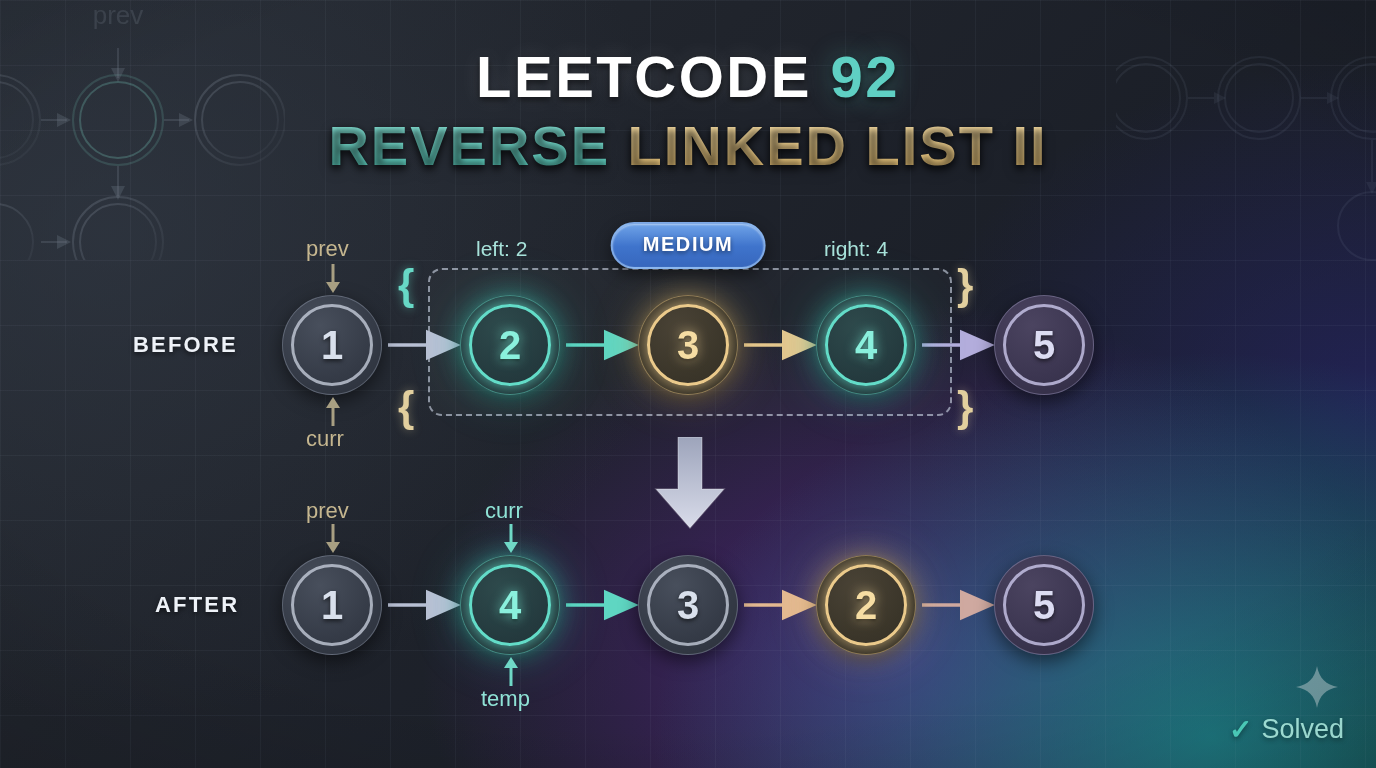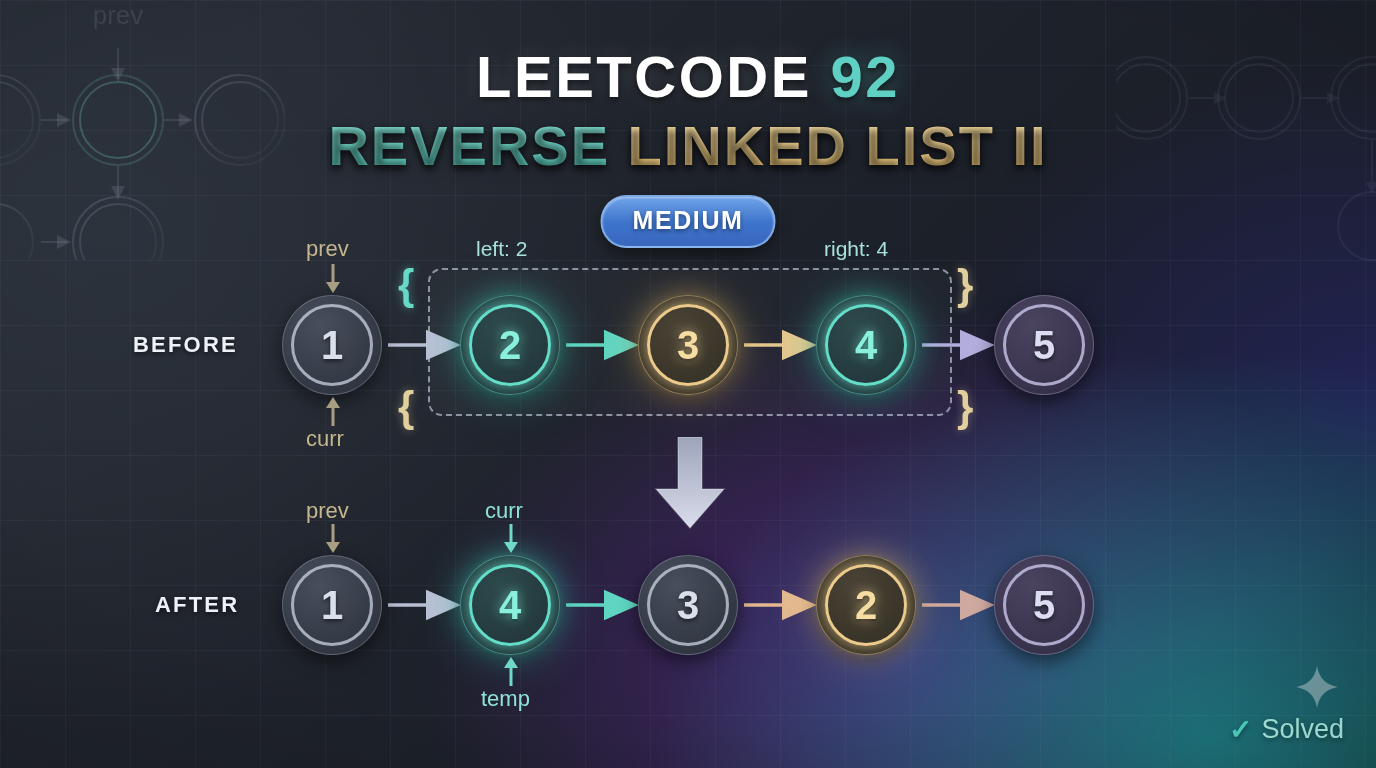--- a/index.html
+++ b/index.html
@@ -60,26 +60,26 @@
   }
   .t2 .gold{
     color:#eccd8c;
     background:linear-gradient(180deg,#f7e0ab 0%,#e0b96b 100%);
     -webkit-background-clip:text;background-clip:text;-webkit-text-fill-color:transparent;
     filter:drop-shadow(0 3px 5px rgba(0,0,0,.5));
   }
 
   
   .badge{
-    position:absolute;left:50%;transform:translateX(-50%);top:195px;
+    position:absolute;left:50%;transform:translateX(-50%);top:222px;
     padding:9px 30px 11px;border-radius:26px;
     background:linear-gradient(180deg,#6fa3e8 0%,#3f74cc 52%,#3767bd 100%);
     border:2px solid rgba(150,190,240,.75);
     box-shadow:0 6px 16px rgba(0,0,0,.45), inset 0 1px 2px rgba(255,255,255,.45);
-    color:#fff;font-size:25px;font-weight:bold;letter-spacing:1.6px;
+    color:#fff;font-size:20px;font-weight:bold;letter-spacing:1.6px;
     text-shadow:0 2px 4px rgba(0,0,0,.45);
     z-index:30;
   }
 
   
   .rowlabel{
     position:absolute;color:#eef2f8;font-size:22px;font-weight:bold;letter-spacing:2.2px;
     text-shadow:0 2px 5px rgba(0,0,0,.6);
   }
 

